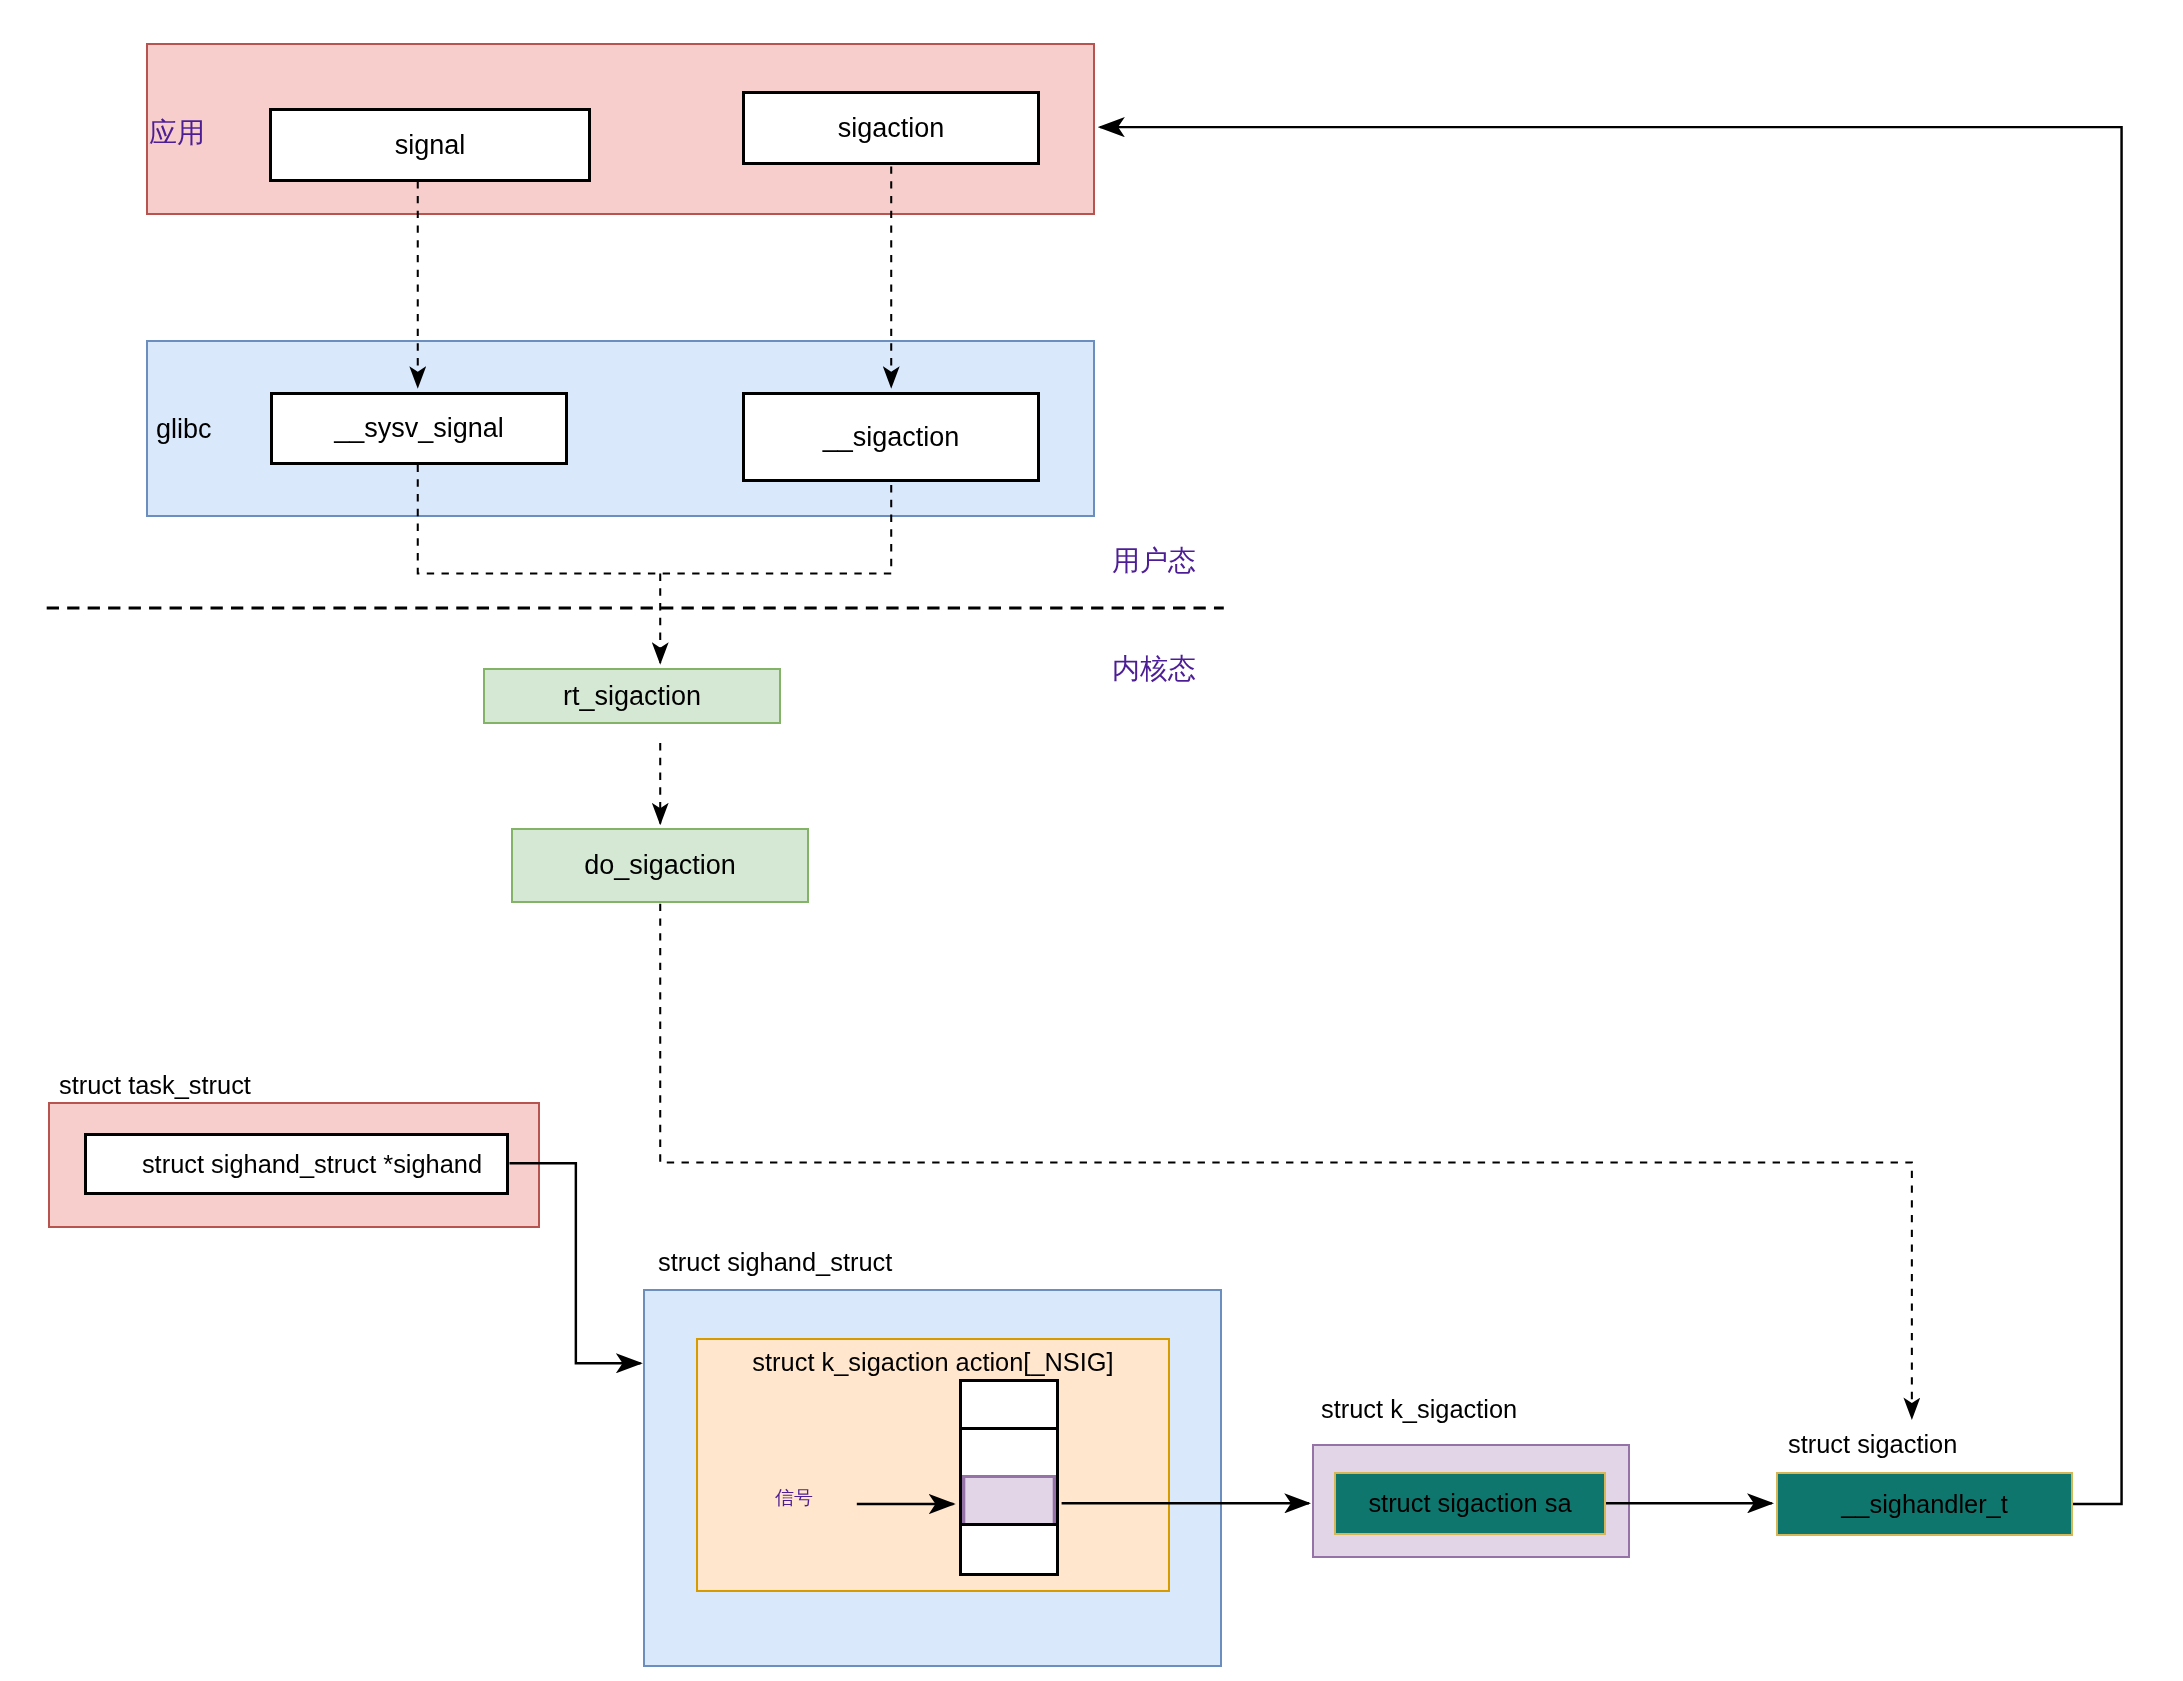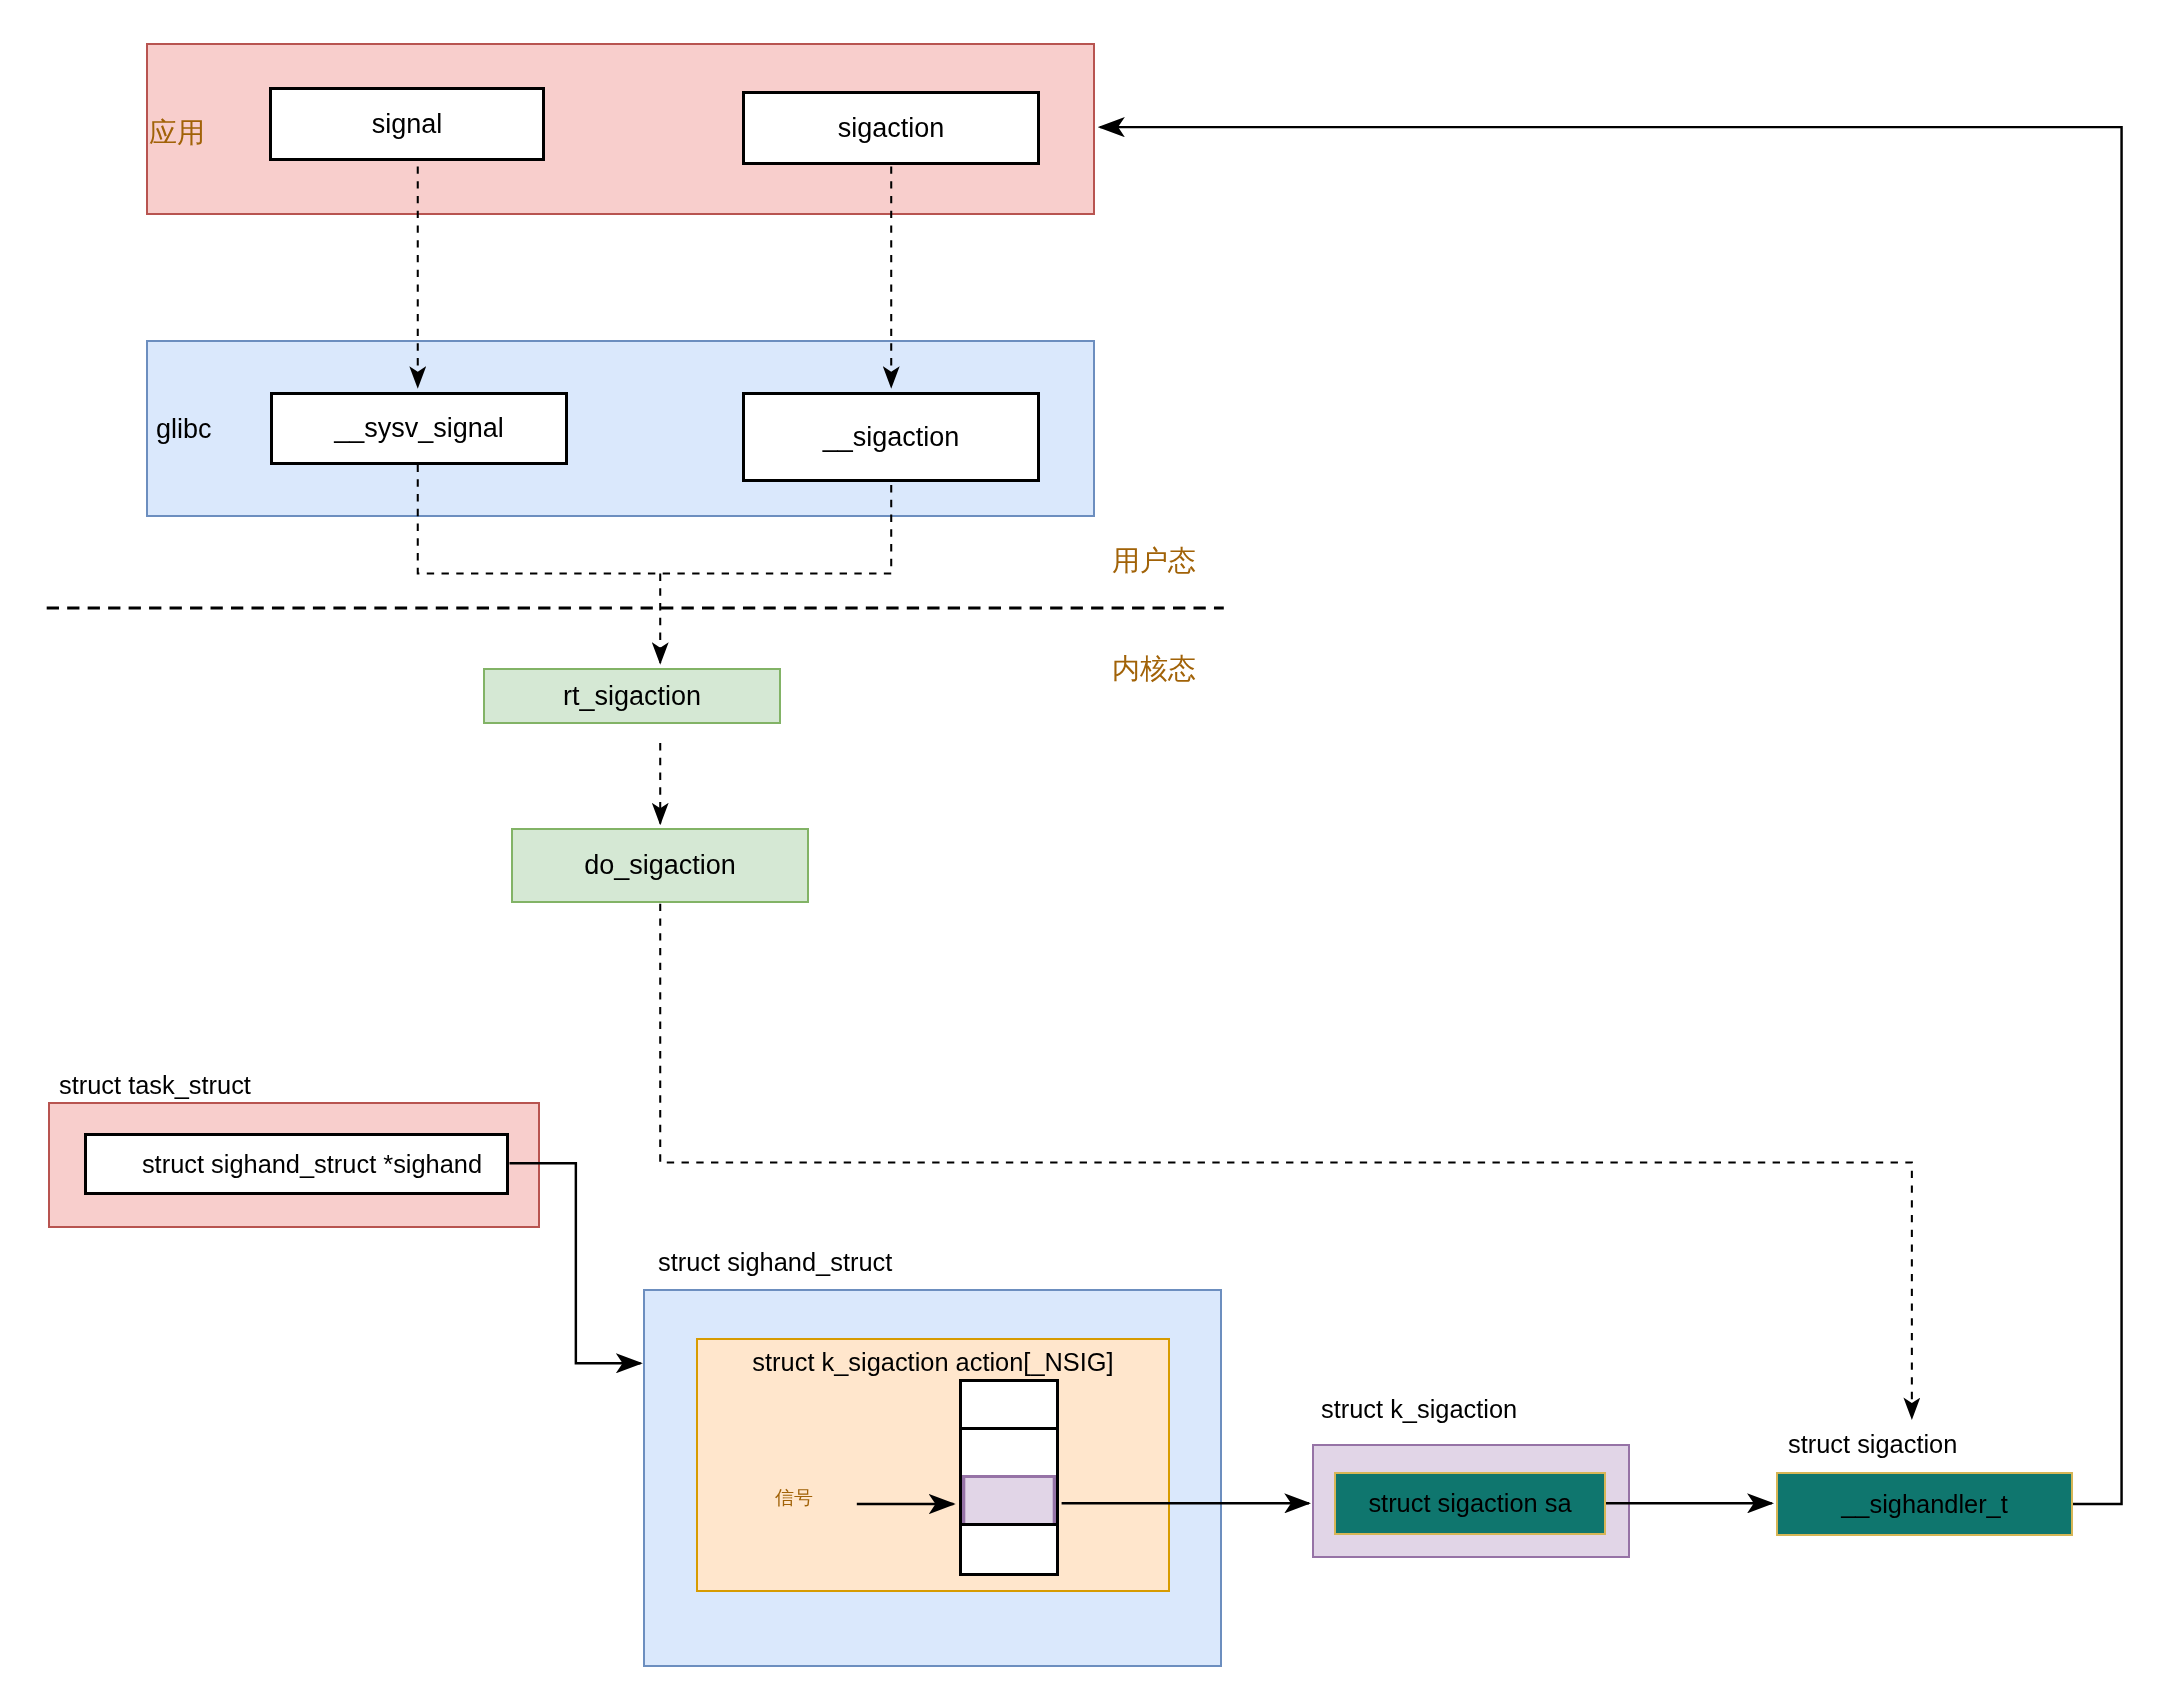--- a/index.html
+++ b/index.html
@@ -11,21 +11,21 @@
   .action-box{background:#ffe6cc;border:2.5px solid #d79b00;}
   .ksig-box{background:#e1d5e7;border:2.5px solid #9673a6;}
   svg.wires{position:absolute;left:0;top:0;z-index:2;}
   .node{position:absolute;z-index:3;box-sizing:border-box;display:flex;
         align-items:center;justify-content:center;font-size:27px;white-space:nowrap;}
   .white-node{background:#ffffff;border:3.3px solid #000000;}
   .green-node{background:#d5e8d4;border:2.5px solid #82b366;}
   .yellow-node{background:#0f766e;border:2.5px solid #d6b656;}
   .small{font-size:25.4px;}
   .title{position:absolute;z-index:3;font-size:25.4px;white-space:nowrap;}
-  .cjk{font-family:"DejaVu Serif",serif;font-size:28px;color:#a16207;}
+  .cjk{font-family:"DejaVu Serif",serif;font-size:28px;color:#4c1d95;}
   .sigtable{position:absolute;z-index:3;box-sizing:border-box;background:#ffffff;
             border:3.3px solid #000000;display:flex;flex-direction:column;}
   .sigtable .cell{box-sizing:border-box;width:100%;}
   .sigtable .cell + .cell{border-top:3.3px solid #000000;}
   .sigtable .cell.sel{background:#e1d5e7;border-top:3.3px solid #9673a6;
        box-shadow:inset 3.3px 0 0 0 #9673a6, inset -3.3px 0 0 0 #9673a6;}
   .centered{display:flex;justify-content:center;text-align:center;}
 </style>
 </head>
 <body>
@@ -55,21 +55,21 @@
       <path d="M57 742 H1494" stroke-width="3.5" stroke-dasharray="15 10"></path>
       <path d="M622 1420 H703 V1664 H782" stroke-width="3" marker-end="url(#arr)"></path>
       <path d="M1046 1836 H1164" stroke-width="3" marker-end="url(#arr)"></path>
       <path d="M1296 1835 H1598" stroke-width="3" marker-end="url(#arr)"></path>
       <path d="M1960 1835 H2163" stroke-width="3" marker-end="url(#arr)"></path>
       <path d="M2530 1836 H2590 V155 H1343" stroke-width="3" marker-end="url(#arr)"></path>
     </g>
   </svg>
 
   <div class="title cjk" style="left:149px;top:114px;">应用</div>
-  <div class="node white-node" style="left:269px;top:87px;width:276px;height:74px;">
+  <div class="node white-node" style="left:269px;top:108px;width:322px;height:74px;">
     <span>signal</span>
   </div>
   <div class="node white-node" style="left:742px;top:91px;width:298px;height:74px;">
     <span>sigaction</span>
   </div>
 
   <div class="title" style="left:156px;top:414px;font-size:27px;">glibc</div>
   <div class="node white-node" style="left:270px;top:392px;width:298px;height:73px;">
     <span>__sysv_signal</span>
   </div>

